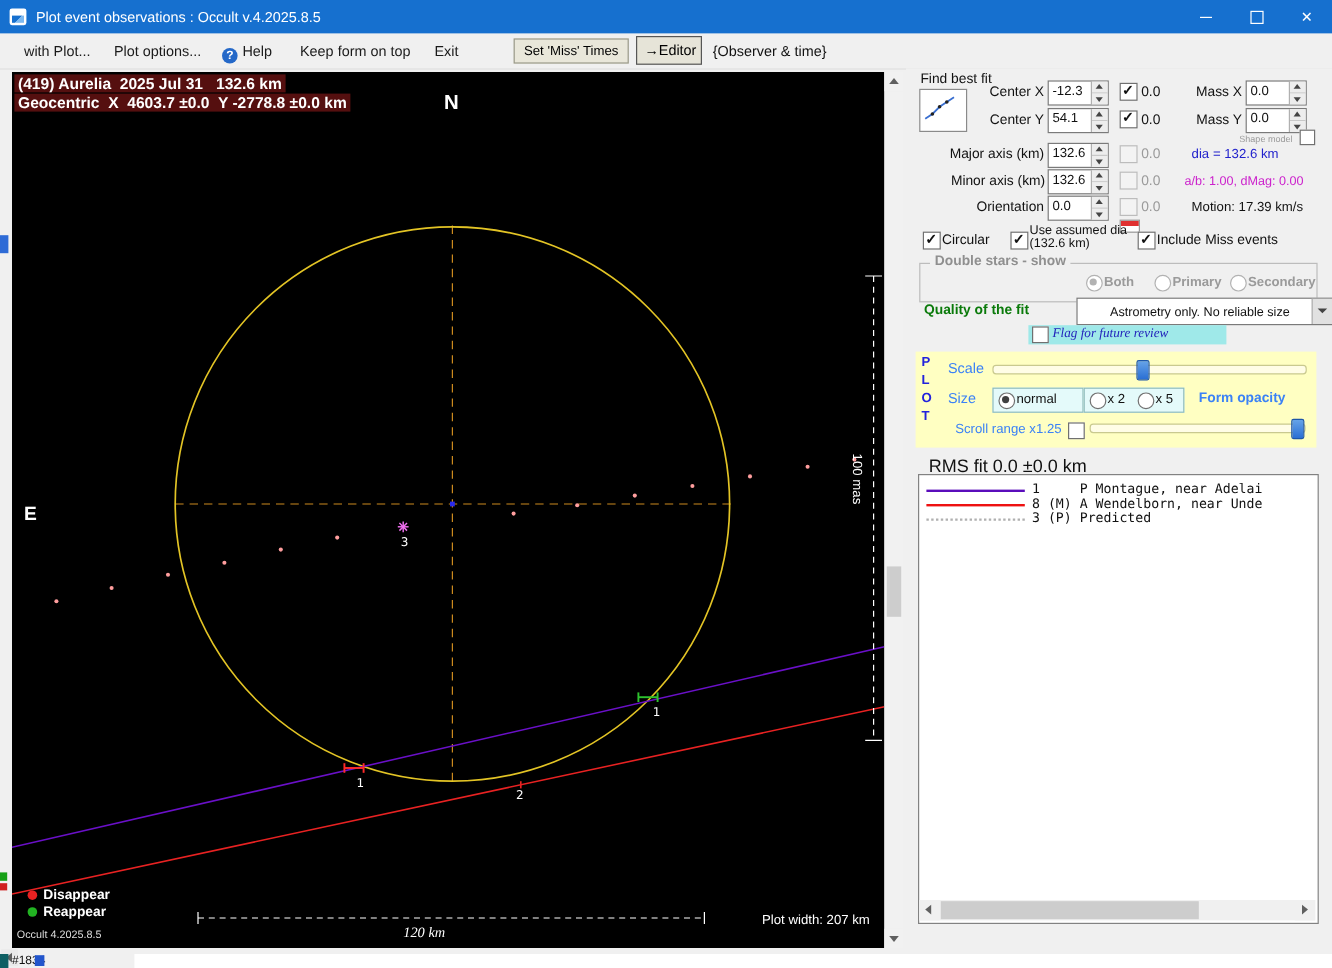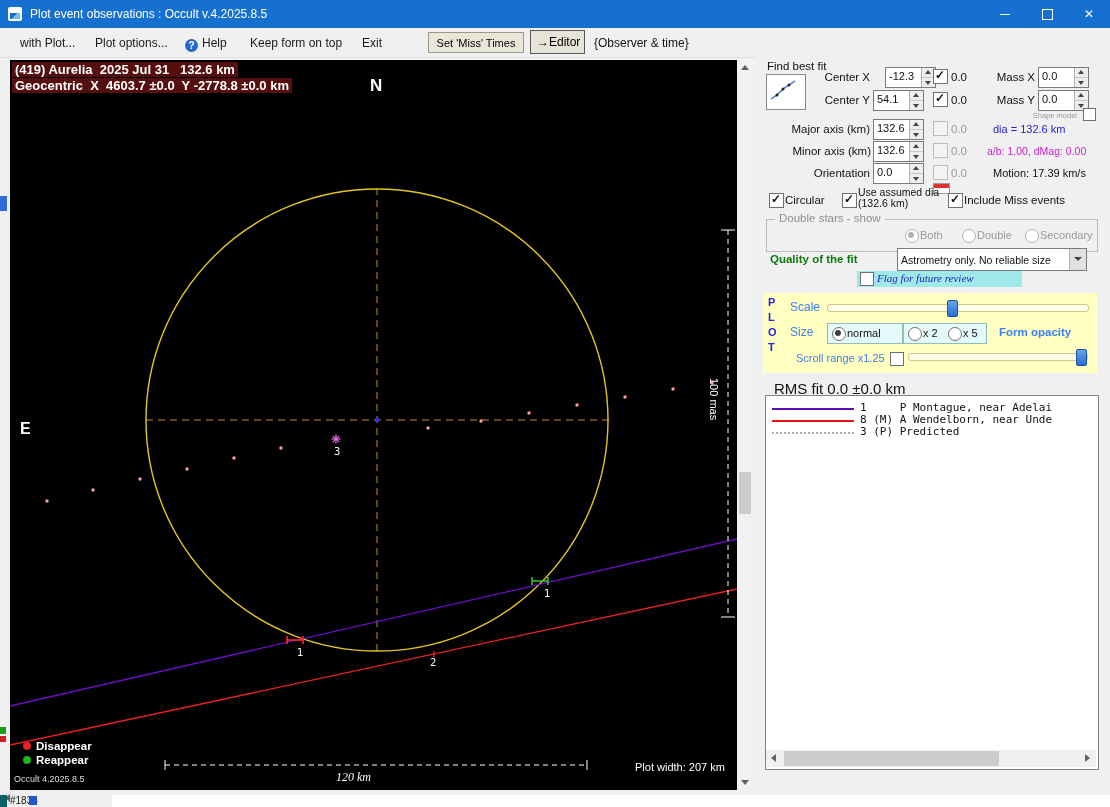--- a/index.html
+++ b/index.html
@@ -212,21 +212,21 @@
     <div class="fitbtn">
       <svg width="36" height="32">
         <polyline points="4,24 10,20 16,14 22,10 28,6" fill="none" stroke="#3a6fd0" stroke-width="1.5"></polyline>
         <circle cx="10" cy="20" r="1.5" fill="#222"></circle>
           <circle cx="16" cy="14" r="1.5" fill="#222"></circle>
           <circle cx="22" cy="10" r="1.5" fill="#222"></circle>
       </svg>
     </div>
 
     <span class="plabel r-align" style="left:60px;top:14px;width:55px;">Center X</span>
-    <div class="spin" style="left:130px;top:10px;width:49px;">
+    <div class="spin" style="left:118px;top:10px;width:49px;">
       <span class="spin-val">-12.3</span>
       <span class="spin-btns">
           <span class="sb up"></span>
           <span class="sb dn"></span>
         </span>
     </div>
     <span class="cb checked" style="left:178px;top:12px;"></span>
     <span class="plabel" style="left:196px;top:14px;">0.0</span>
     <span class="plabel r-align" style="left:235px;top:14px;width:45px;">Mass X</span>
     <div class="spin" style="left:283px;top:10px;width:49px;">
@@ -297,32 +297,32 @@
 
     <div class="lineicon"></div>
 
     <span class="cb checked" style="left:14px;top:136px;"></span>
     <span class="plabel" style="left:30px;top:137px;">Circular</span>
     <span class="cb checked" style="left:87px;top:136px;"></span>
     <span class="plabel" style="left:103px;top:130px;width:86px;font-size:10.5px;line-height:10.5px;white-space:normal;">Use assumed dia (132.6 km)</span>
     <span class="cb checked" style="left:193px;top:136px;"></span>
     <span class="plabel" style="left:209px;top:137px;">Include Miss events</span>
 
-    <div class="groupbox" style="left:11px;top:162px;width:330px;height:31px;">
+    <div class="groupbox" style="left:11px;top:162px;width:330px;height:31px;font-weight:bold;">
       <span class="gb-legend">Double stars - show</span>
       <span class="radio disabled sel" style="left:138px;top:9px;"></span>
       <span class="plabel gray" style="left:153px;top:9px;font-size:11px;">Both</span>
       <span class="radio disabled" style="left:195px;top:9px;"></span>
-      <span class="plabel gray" style="left:210px;top:9px;font-size:11px;">Double</span>
+      <span class="plabel gray" style="left:210px;top:9px;font-size:11px;">Primary</span>
       <span class="radio disabled" style="left:258px;top:9px;"></span>
       <span class="plabel gray" style="left:273px;top:9px;font-size:11px;">Secondary</span>
     </div>
 
     <span class="plabel" style="left:15px;top:196px;color:#0a7a0a;font-weight:bold;">Quality of the fit</span>
-    <div class="combo" style="left:142px;top:191px;width:188px;height:21px;">
+    <div class="combo" style="left:142px;top:191px;width:188px;height:21px;padding-left:24px;">
       <span class="combo-text">Astrometry only. No reliable size</span>
       <span class="combo-btn"></span>
     </div>
 
     <div class="flagstrip" style="left:102px;top:214px;width:165px;height:16px;">
       <span class="cb" style="left:3px;top:1px;width:12px;height:12px;"></span>
       <span class="flag-label">Flag for future review</span>
     </div>
 
     <div class="ypanel">

